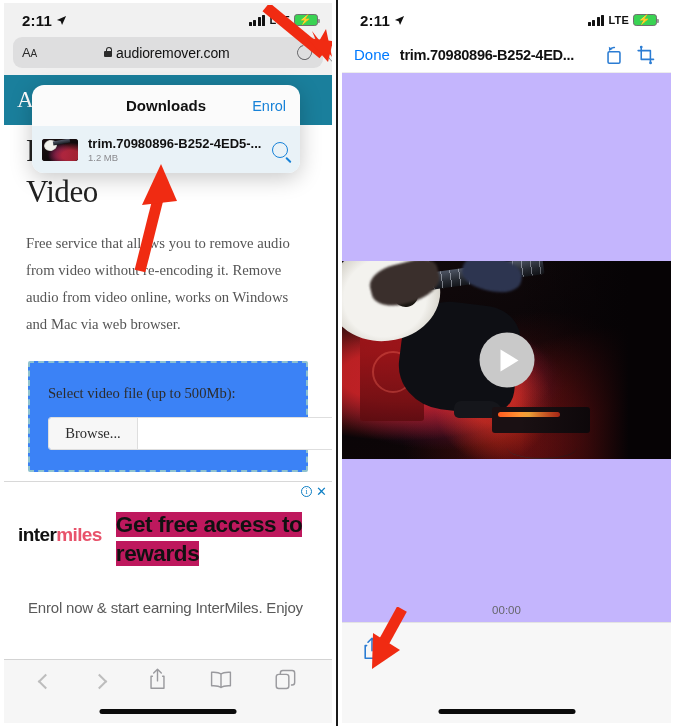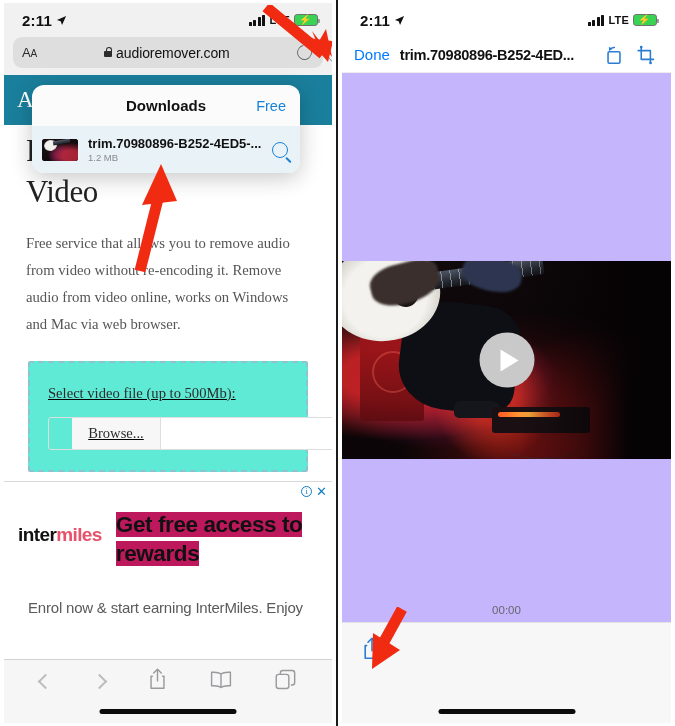--- a/index.html
+++ b/index.html
@@ -69,24 +69,24 @@
   .dl-size { font-size:9.5px; color:#8a8a8e; margin-top:1px;}
   .dl-mag { width:16px;height:16px;border:1.6px solid #1782d8;border-radius:50%;position:relative;flex:0 0 auto;}
   .dl-mag::after{content:"";position:absolute;right:-5px;bottom:-4px;width:7px;height:1.8px;background:#1782d8;transform:rotate(45deg);border-radius:1px;}
 
   
   .site-body { padding: 6px 22px 0 22px; font-family:"Liberation Serif", serif; background:#fff; }
   .site-h1 { font-size: 31px; line-height: 1.32; color:#222; font-weight:400; letter-spacing:-.4px; }
   .site-p { font-size: 14.7px; line-height: 1.85; color:#555; margin-top: 17px; }
   .dropzone {
     margin: 22px 2px 0 2px; border: 2.4px dashed #8fc2cf; border-radius:2px;
-    padding: 22px 0 20px 18px; background:#5eead4;text-decoration:underline;
+    padding: 22px 0 20px 18px; background:#3b82f6;
   }
   .dz-label { font-size:14.6px; color:#2c2c2c; font-family:"Liberation Serif", serif; }
-  .file-input { margin-top:15px; display:flex; width: 304px; height:33px; border:1px solid #dedede; border-radius:3px; overflow:hidden;padding-left:23px; }
+  .file-input { margin-top:15px; display:flex; width: 304px; height:33px; border:1px solid #dedede; border-radius:3px; overflow:hidden; }
   .browse-btn { width:89px; background:#f7f7f7; border-right:1px solid #dedede; display:flex; align-items:center; justify-content:center; font-size:14.6px; color:#2c2c2c; font-family:"Liberation Serif", serif;}
   .file-blank { flex:1; background:#fff; }
 
   
   .ad-strip { margin-top: 9px; border-top:1px solid #d8d8d8; background:#fff; position:relative; height:139px;}
   .ad-ctrls { position:absolute; right:5px; top:3px; display:flex; align-items:center; gap:4px;}
   .ad-i { width:11px;height:11px;border:1.3px solid #0d7ec4;border-radius:50%; color:#0d7ec4; font-size:8px; display:flex;align-items:center;justify-content:center; font-family:"Liberation Serif",serif;}
   .ad-x { color:#0d7ec4; font-size:13px; line-height:1;}
   .ad-body { padding: 28px 14px 0 14px; display:flex; align-items:flex-start; gap:14px;}
   .ad-logo { font-size:19px; font-weight:700; letter-spacing:-.6px; padding-top:14px; white-space:nowrap;}
@@ -208,21 +208,21 @@
         </div>
       </div>
 
       <div class="site-header">
         <span>Au</span>
       </div>
 
       <div class="dl-popup">
         <div class="dl-head">
           <span class="dl-title">Downloads</span>
-          <span class="dl-clear">Free</span>
+          <span class="dl-clear">Enrol</span>
         </div>
         <div class="dl-row">
           <span class="dl-thumb">
             <span style="position:absolute;inset:0;background:radial-gradient(ellipse at 80% 75%,rgba(190,40,60,.85) 0 22%,transparent 55%),radial-gradient(ellipse at 52% 70%,rgba(120,30,110,.6) 0 18%,transparent 52%),linear-gradient(150deg,#1a1012,#0b0608)"></span>
             <span style="position:absolute;left:2px;top:1px;width:13px;height:11px;border-radius:50%;background:radial-gradient(ellipse at 50% 50%,#f2f1ec 0 55%,#8d8a83 85%,transparent 92%);transform:rotate(-12deg)"></span>
             <span style="position:absolute;left:11px;top:1px;width:17px;height:4px;background:linear-gradient(180deg,#555c6b,#1b1e25);transform:rotate(-10deg)"></span>
           </span>
           <span class="dl-texts">
             <span class="dl-fname" style="display:block">trim.70980896-B252-4ED5-...</span>
             <span class="dl-size" style="display:block">1.2 MB</span>

